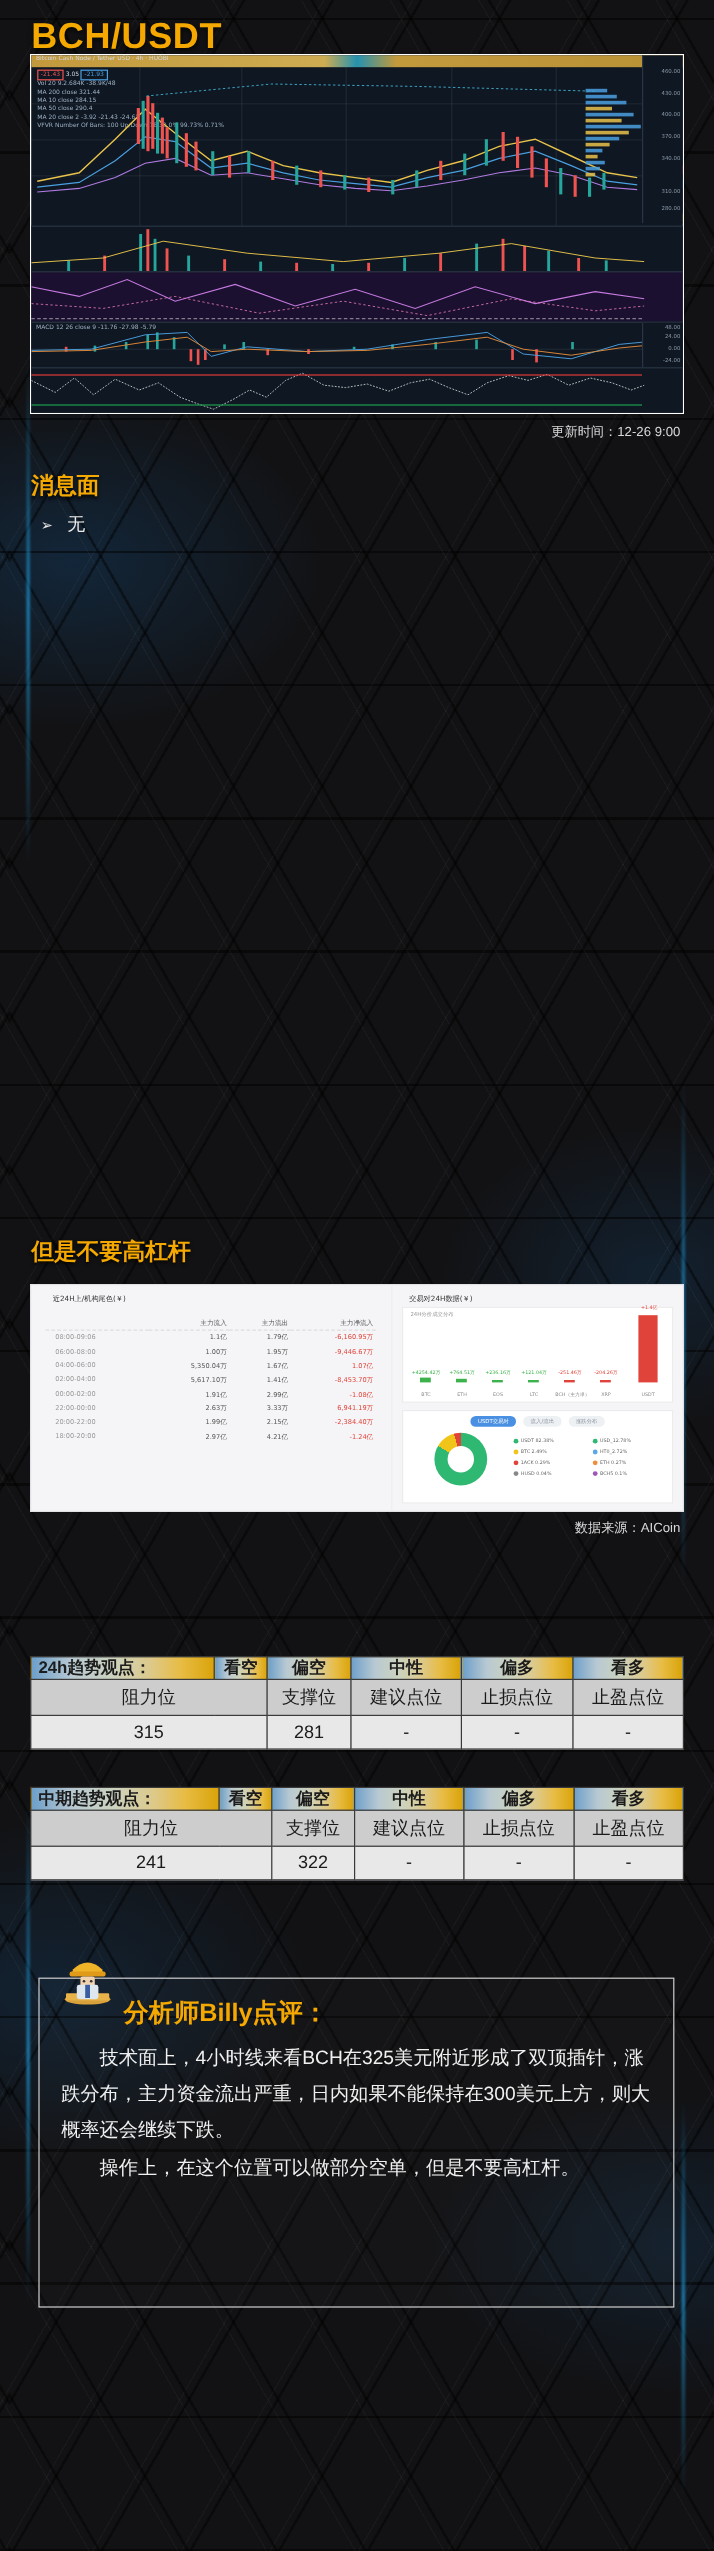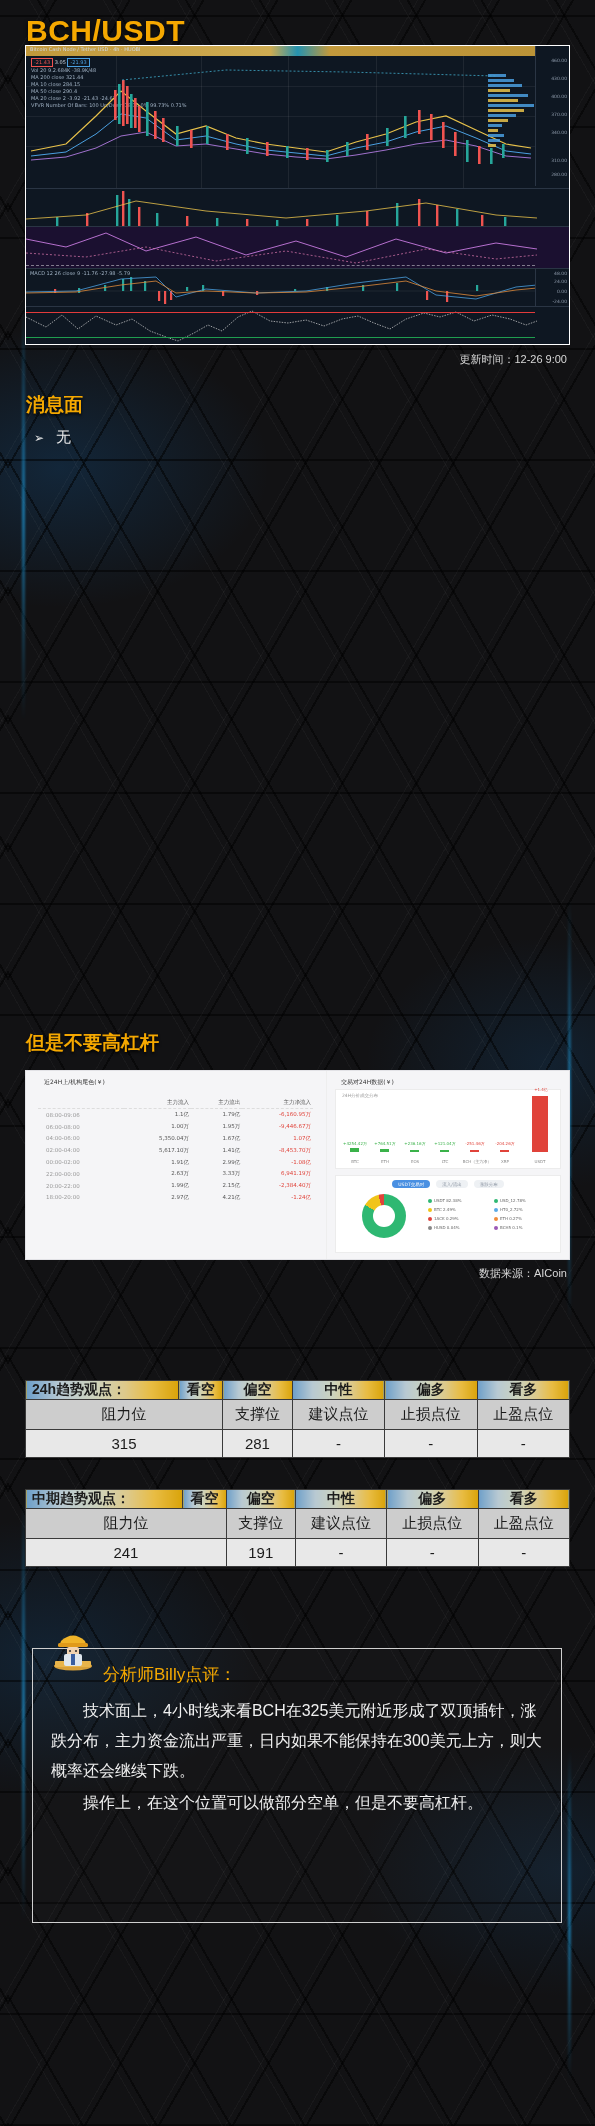--- a/index.html
+++ b/index.html
@@ -206,21 +206,21 @@
 
   
   .comment-box {
     position: absolute; left: 32px; top: 1648px;
     width: 530px; min-height: 275px;
     border: 1px solid #cfcfcf;
     background: rgba(255,255,255,0.015);
     padding: 14px 18px 18px 18px;
   }
   .cm-head { display:flex; align-items:center; gap:10px; margin-bottom: 10px; }
-  .cm-title { color:#f5a800; font-size: 17px; font-weight: normal; }
+  .cm-title { color:#f5a800; font-size: 21px; font-weight: bold; }
   .cm-p {
     color: #f0f0f0; font-size: 16px; line-height: 30px;
     text-indent: 2em; margin-bottom: 2px;
   }
   .avatar {
     position: absolute; left: 18px; top: -24px;
     width: 44px; height: 46px;
   }
 </style>
 </head>
@@ -587,21 +587,21 @@
       </tr>
       <tr class="tt-sub">
         <td colspan="2">阻力位</td>
         <td>支撑位</td>
         <td>建议点位</td>
         <td>止损点位</td>
         <td>止盈点位</td>
       </tr>
       <tr class="tt-val">
         <td colspan="2">241</td>
-        <td>191</td>
+        <td>322</td>
         <td>-</td>
         <td>-</td>
         <td>-</td>
       </tr>
     </tbody>
       </table>
 
     <div class="comment-box">
       <svg class="avatar" viewBox="0 0 44 46">
         <ellipse cx="22" cy="41" rx="19" ry="4.5" fill="#d8a13a"></ellipse>

